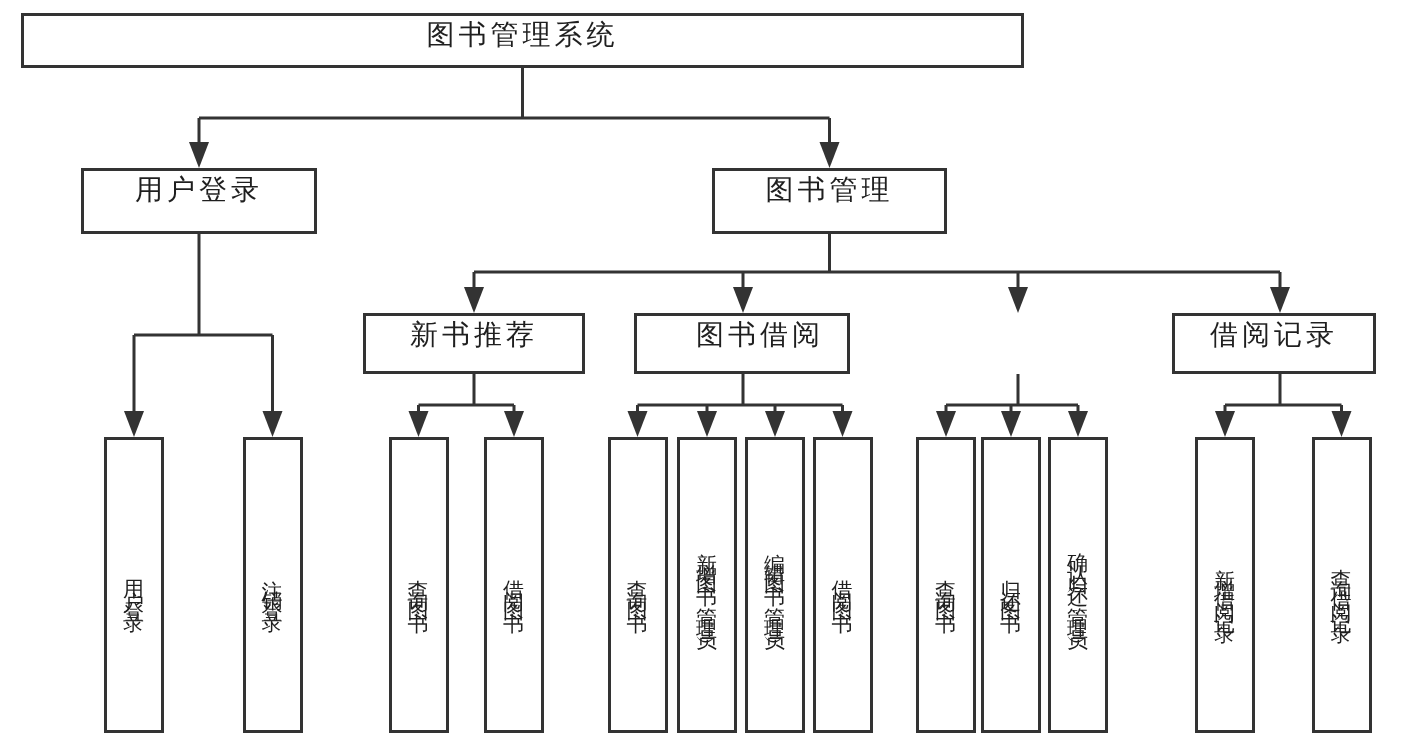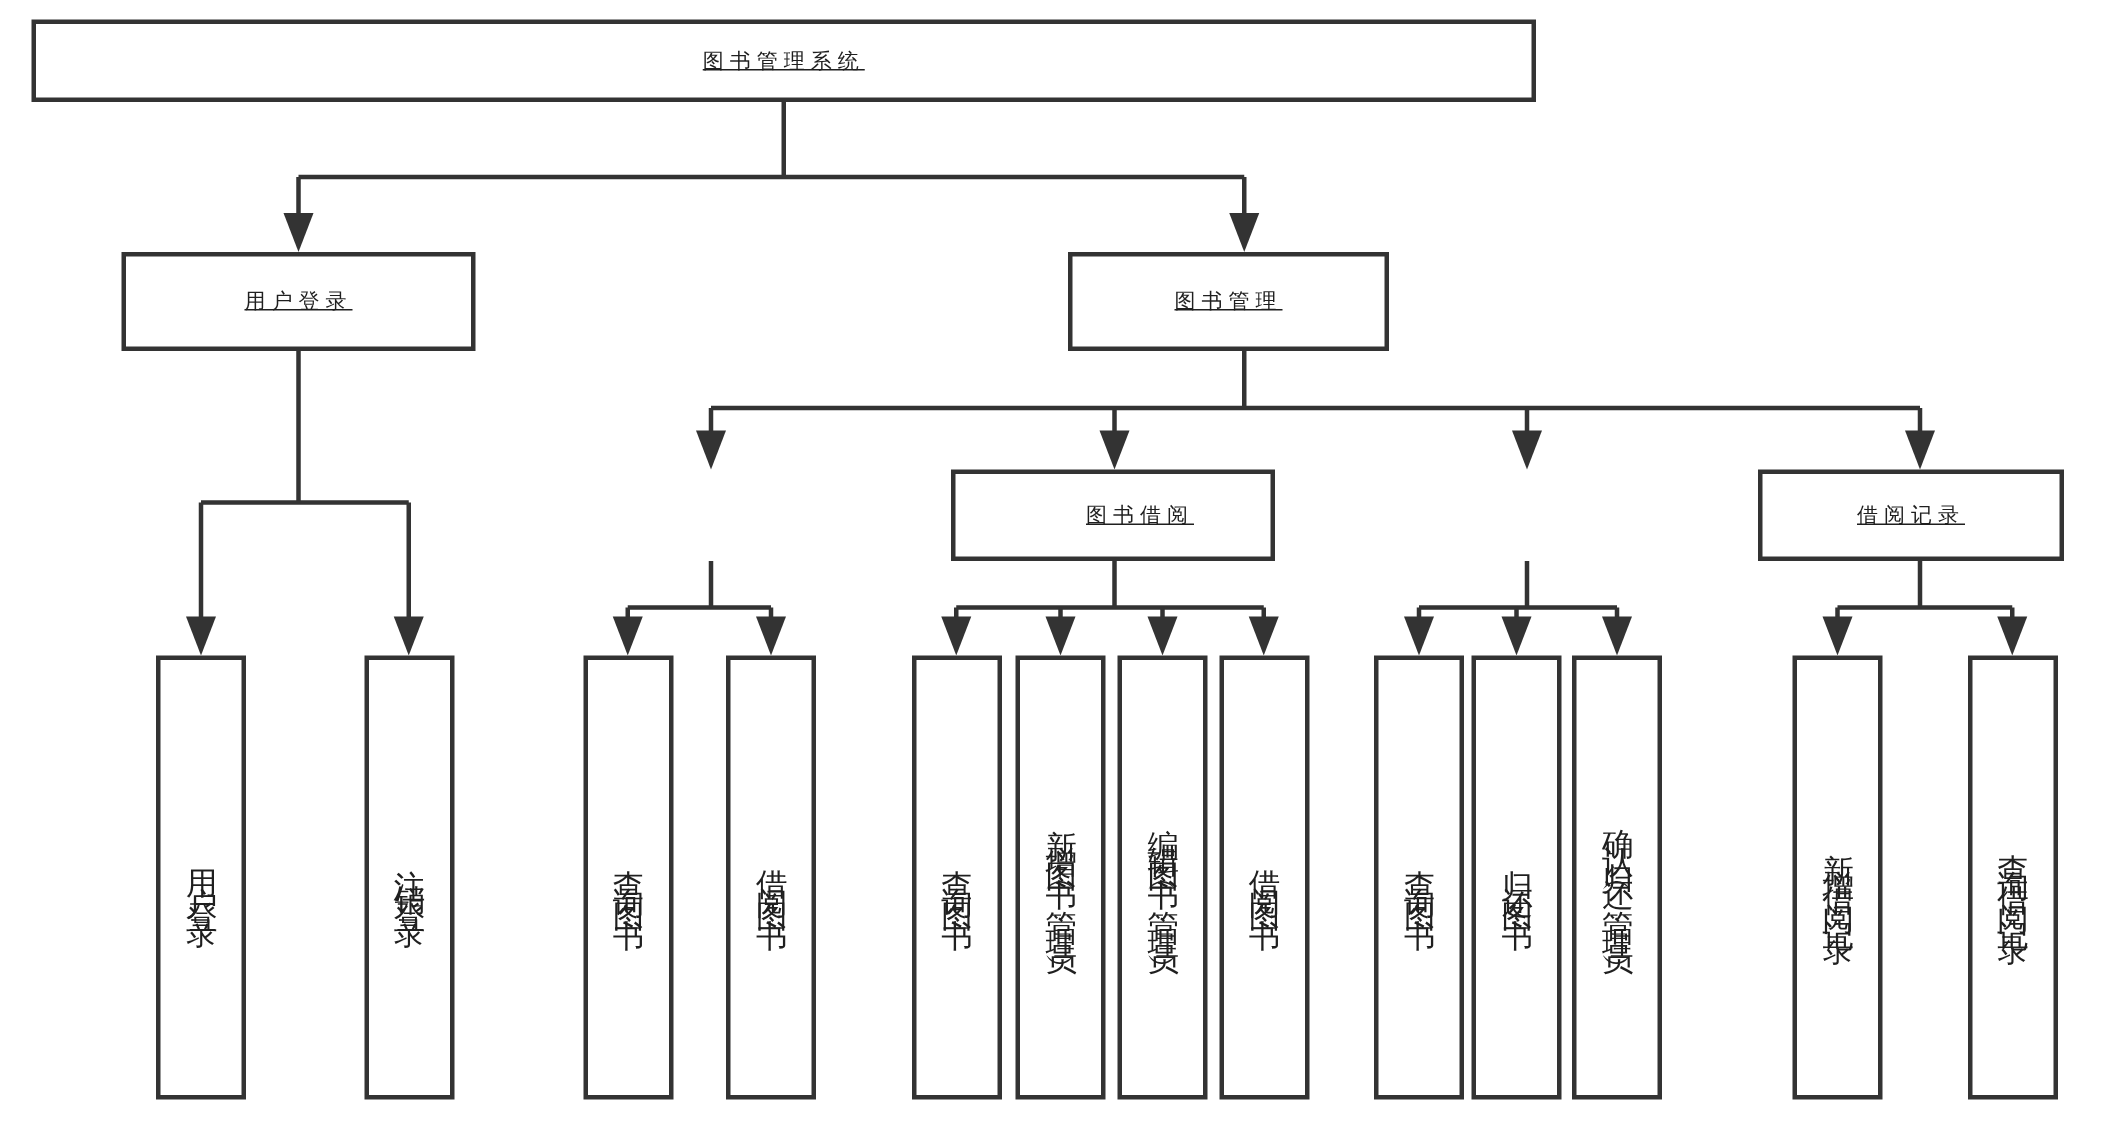--- a/index.html
+++ b/index.html
@@ -17,46 +17,45 @@
     color:var(--text);
     overflow:hidden;
   }
   #canvas{position:relative;width:1405px;height:747px;}
   #wires{position:absolute;left:0;top:0;width:1405px;height:747px;}
   .node{
     position:absolute;
     box-sizing:border-box;
     border:3px solid var(--line);
     background:var(--fill);
-    display:flex;align-items:center;justify-content:center;
-    font-size:14px;
+    display:flex;align-items:flex-start;justify-content:center;
+    font-size:28px;
     letter-spacing:4px;
     white-space:nowrap;
-    text-decoration:underline;
   }
   .node span{display:block;}
   .leaf{
     position:absolute;
     box-sizing:border-box;
     width:60px;height:296px;
     top:437px;
     border:3px solid var(--line);
     background:var(--fill);
     display:flex;align-items:center;justify-content:center;
     writing-mode:vertical-rl;
     text-orientation:mixed;
     font-size:21px;
     letter-spacing:11px;
     line-height:1;
   }
   
   .n-root{left:21px;top:13px;width:1003px;height:55px;}
   
   .n-userlogin{left:81px;top:168px;width:236px;height:66px;}
-  .n-bookmgmt{left:712px;top:168px;width:214px;height:66px;}
+  .n-bookmgmt{left:712px;top:168px;width:235px;height:66px;}
   
   .n-newbook{left:363px;top:313px;width:222px;height:61px;}
   .n-borrow{left:634px;top:313px;width:216px;height:61px;padding-left:36px;}
   .n-current{left:909px;top:313px;width:218px;height:61px;}
   .n-records{left:1172px;top:313px;width:204px;height:61px;}
   
   .l-a1{left:104px;}   .l-a2{left:242.5px;}
   .l-b1{left:388.5px;} .l-b2{left:484px;}
   .l-c1{left:607.5px;} .l-c2{left:677px;} .l-c3{left:745px;} .l-c4{left:812.5px;}
   .l-d1{left:916px;}   .l-d2{left:981px;} .l-d3{left:1048px;}
@@ -118,20 +117,23 @@
     <span>图书管理系统</span>
   </div>
 
   <div class="node n-userlogin">
     <span>用户登录</span>
   </div>
   <div class="node n-bookmgmt">
     <span>图书管理</span>
   </div>
 
+  <div class="node n-newbook">
+    <span>新书推荐</span>
+  </div>
   <div class="node n-borrow">
     <span>图书借阅</span>
   </div>
   <div class="node n-records">
     <span>借阅记录</span>
   </div>
 
   <div class="leaf l-a1">
     <span>用户登录</span>
   </div>

